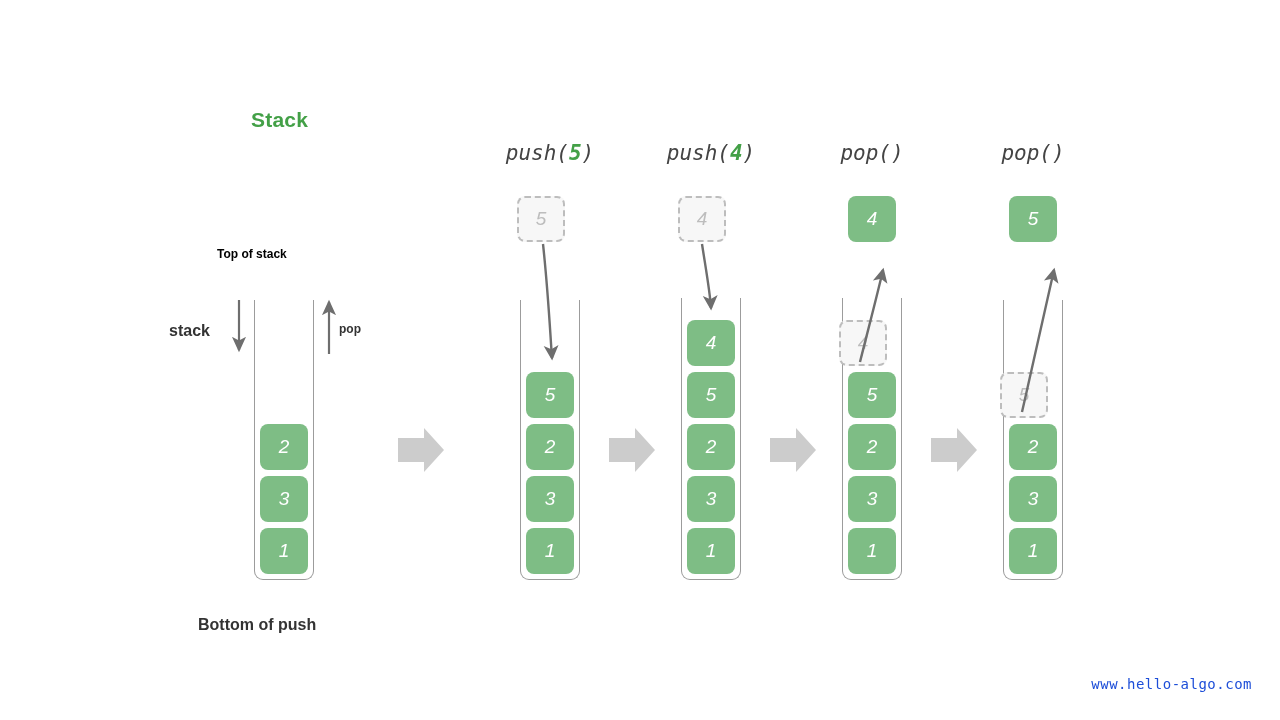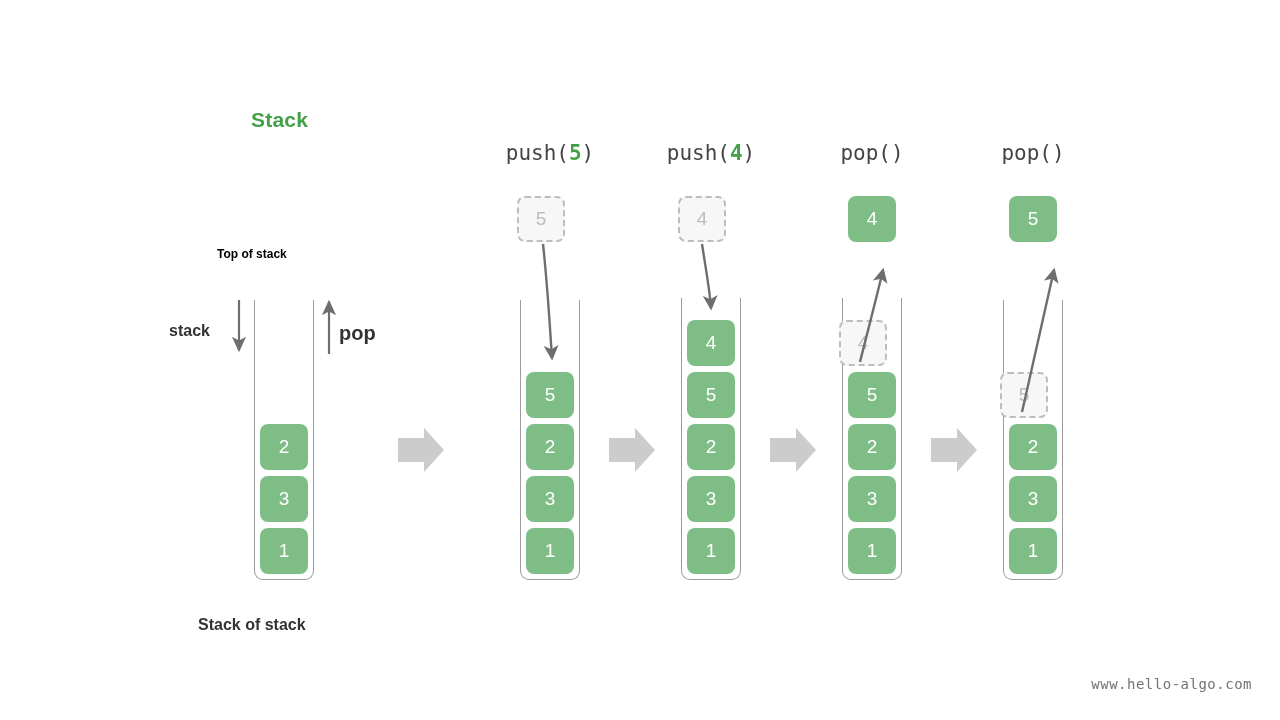--- a/index.html
+++ b/index.html
@@ -60,32 +60,33 @@
     top: 322px;
     font-size: 16px;
     font-weight: bold;
     color: #333333;
     white-space: nowrap;
   }
   .pop-label {
     position: absolute;
     left: 339px;
     top: 322px;
-    font-size: 20px;
+    font-size: 12px;
     font-weight: bold;
     color: #333333;
     white-space: nowrap;
   }
 
   
   .column {
     position: absolute;
     top: 0;
     width: 120px;
     height: 720px;
+    font-style: italic;
   }
 
   .op-label {
     position: absolute;
     top: 141px;
     left: 0;
     width: 120px;
     text-align: center;
     font-family: "DejaVu Sans Mono", "Liberation Mono", monospace;
     font-size: 21px;
@@ -138,34 +139,34 @@
     height: 720px;
     pointer-events: none;
   }
 
   .watermark {
     position: absolute;
     right: 28px;
     top: 676px;
     font-family: "DejaVu Sans Mono", "Liberation Mono", monospace;
     font-size: 14px;
-    color: #737373;
+    color: #1d4ed8;
     letter-spacing: 0.5px;
     white-space: nowrap;
   }
 </style>
 </head>
 <body>
 
 <div class="canvas">
 
   <div class="stack-title">Stack</div>
 
   <div class="top-label">Top of stack</div>
-  <div class="bottom-label">Stack of stack</div>
+  <div class="bottom-label">Bottom of push</div>
   <div class="push-label">stack</div>
   <div class="pop-label">pop</div>
 
   <div class="column" id="col-initial" style="left:224px">
     <div class="tube" style="top:300px; height:280px"></div>
     <div class="cell solid" style="left:36px; top:424px">2</div>
     <div class="cell solid" style="left:36px; top:476px">3</div>
     <div class="cell solid" style="left:36px; top:528px">1</div>
   </div>
 

